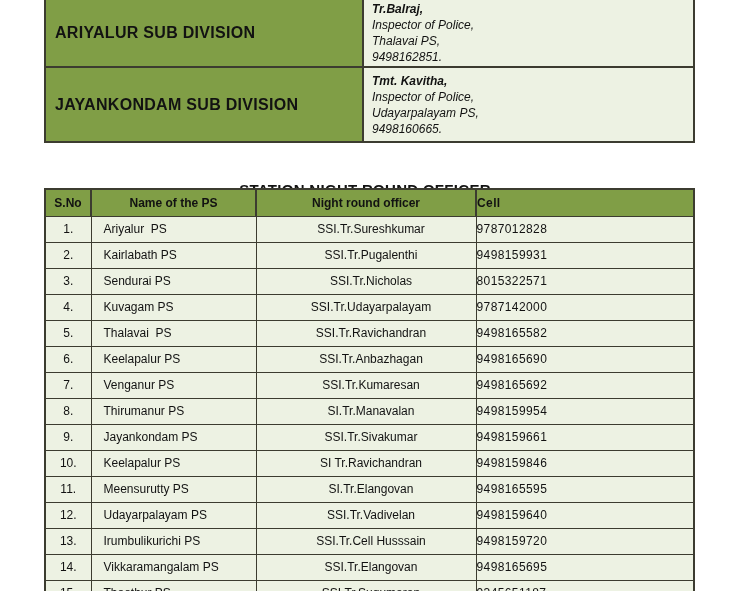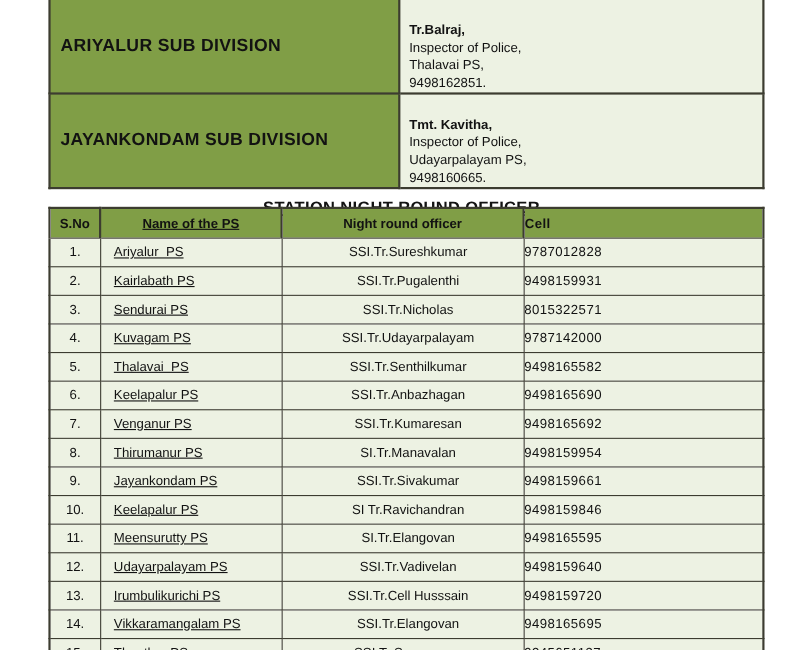--- a/index.html
+++ b/index.html
@@ -35,24 +35,25 @@
     width:318px;
     background:var(--header-green);
     font-weight:bold;
     font-size:16px;
     letter-spacing:.3px;
     padding-left:9px;
   }
   .subdiv-officer{
     width:331px;
     background:var(--cell-pale);
-    padding:19px 6px 1px 8px;
+    padding:1px 6px 1px 8px;
     font-size:12px;
     line-height:16px;
     vertical-align:top;
+    font-style:italic;
   }
   .subdiv-row-1{height:67px;}
   .subdiv-row-2{height:75px;}
   .officer-bold{font-weight:bold;}
 
   
   .heading{
     position:absolute;left:0;top:156px;width:730px;
     text-align:center;
     font-size:15px;
@@ -75,21 +76,21 @@
     overflow:hidden;
   }
   .nr-table th{
     background:var(--header-green);
     font-weight:bold;
     height:27px;
     font-size:12px;
   }
   .nr-table td{height:26px;background:var(--cell-pale);}
   .col-sno{width:46px;text-align:center;}
-  .col-name{width:165px;text-align:left;padding-left:12px;white-space:pre;text-decoration:underline;}
+  .col-name{width:165px;text-align:left;padding-left:12px;white-space:pre;}
   .col-officer{width:220px;text-align:center;padding-left:10px;}
   .col-cell{width:218px;text-align:left;letter-spacing:.4px;}
   .nr-table thead th{border:2px solid var(--border-dark);border-bottom-width:1px;margin-top:44px;}
   .nr-table{border:2px solid var(--border-dark);}
 </style>
 </head>
 <body>
 
 <div class="page">
 
@@ -148,21 +149,21 @@
         </tr>
         <tr>
           <td class="col-sno">4.</td>
           <td class="col-name">Kuvagam PS</td>
           <td class="col-officer">SSI.Tr.Udayarpalayam</td>
           <td class="col-cell">9787142000</td>
         </tr>
         <tr>
           <td class="col-sno">5.</td>
           <td class="col-name">Thalavai  PS</td>
-          <td class="col-officer">SSI.Tr.Senthilkumar</td>
+          <td class="col-officer">SSI.Tr.Ravichandran</td>
           <td class="col-cell">9498165582</td>
         </tr>
         <tr>
           <td class="col-sno">6.</td>
           <td class="col-name">Keelapalur PS</td>
           <td class="col-officer">SSI.Tr.Anbazhagan</td>
           <td class="col-cell">9498165690</td>
         </tr>
         <tr>
           <td class="col-sno">7.</td>

